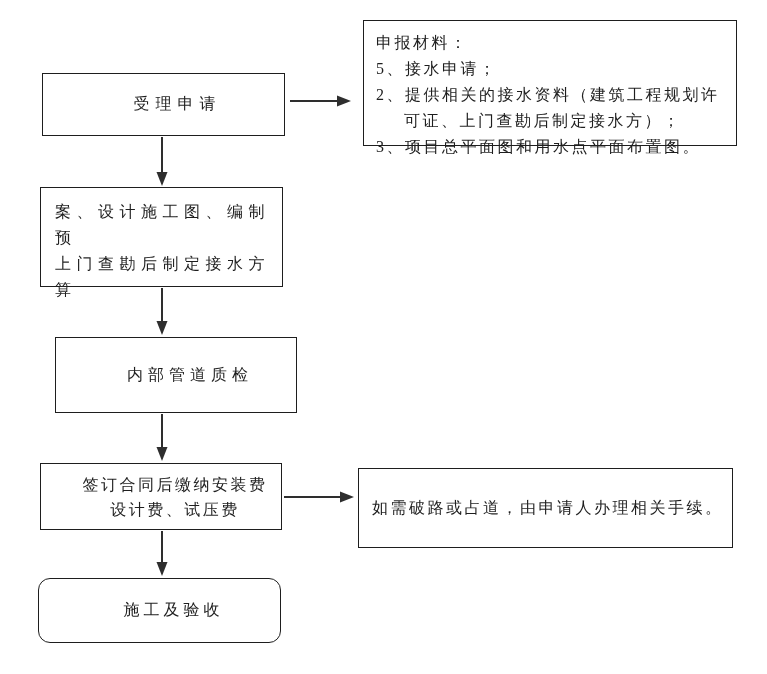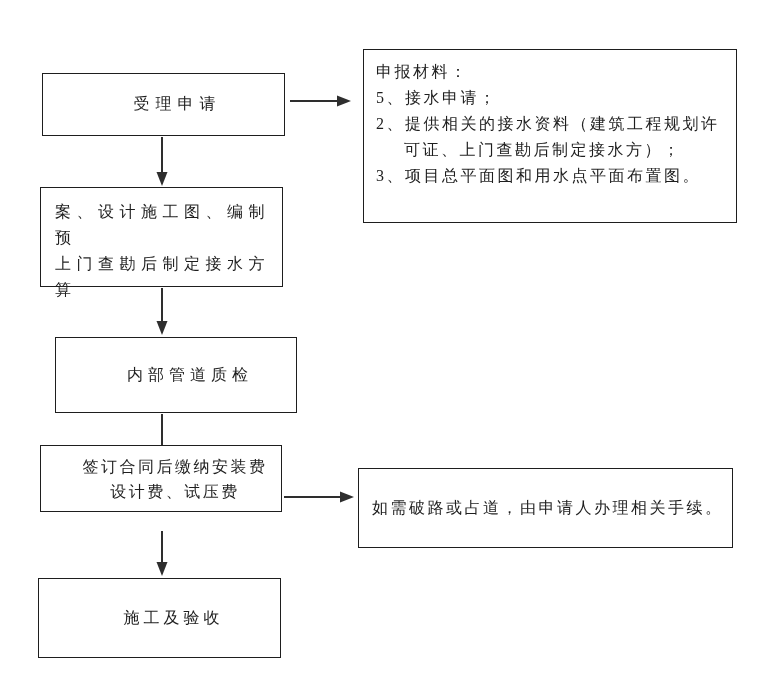--- a/index.html
+++ b/index.html
@@ -32,26 +32,26 @@
   }
   #arrows {
     position: absolute;
     left: 0;
     top: 0;
     width: 767px;
     height: 674px;
   }
   
   #step-accept      { left: 42px;  top: 73px;  width: 243px; height: 63px;  letter-spacing: 6px; }
-  #box-materials    { left: 363px; top: 49px;  width: 374px; height: 174px; padding: 9px 6px 0 12px; line-height: 26px; letter-spacing: 2.5px; }
+  #box-materials    { left: 363px; top: 20px;  width: 374px; height: 126px; padding: 9px 6px 0 12px; line-height: 26px; letter-spacing: 2.5px; }
   #step-survey      { left: 40px;  top: 187px; width: 243px; height: 100px; padding: 11px 0 0 14px; line-height: 26px; letter-spacing: 5.5px; }
   #step-inspection  { left: 41px;  top: 337px; width: 242px; height: 76px;  letter-spacing: 5px; margin-left: 14px; }
-  #step-contract    { left: 40px;  top: 445px; width: 242px; height: 67px;  line-height: 25px; letter-spacing: 2.5px; flex-direction: column; }
+  #step-contract    { left: 40px;  top: 463px; width: 242px; height: 67px;  line-height: 25px; letter-spacing: 2.5px; flex-direction: column; }
   #box-roadnote     { left: 358px; top: 468px; width: 375px; height: 80px;  display: flex; align-items: center; padding-left: 13px; letter-spacing: 2.5px; box-sizing: border-box; }
-  #step-construction{ left: 38px;  top: 578px; width: 243px; height: 80px;  letter-spacing: 4px; }
+  #step-construction{ left: 38px;  top: 578px; width: 243px; height: 65px;  letter-spacing: 4px; border-radius: 12px; }
   .note-line { white-space: nowrap; }
   .note-line.indent { padding-left: 28px; }
 </style>
 </head>
 <body>
 
 <div id="canvas">
 
   <svg id="arrows" viewBox="0 0 767 674" xmlns="http://www.w3.org/2000/svg">
     <g>

